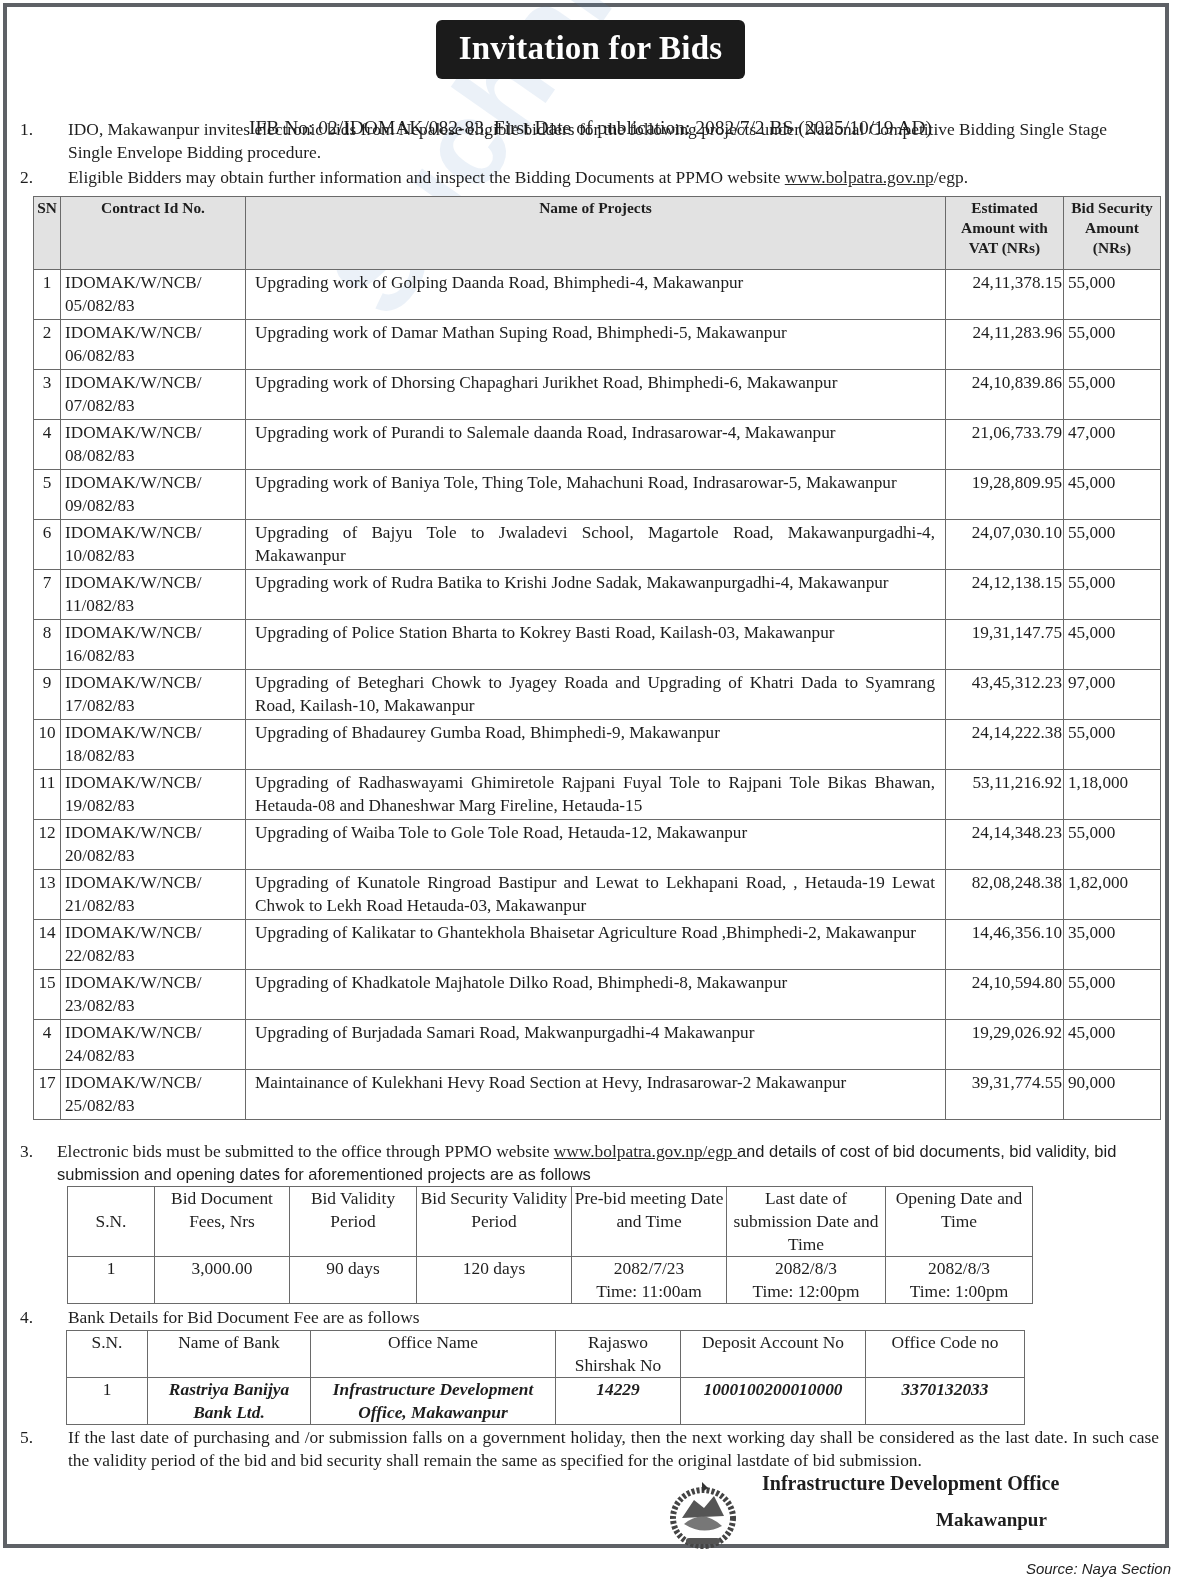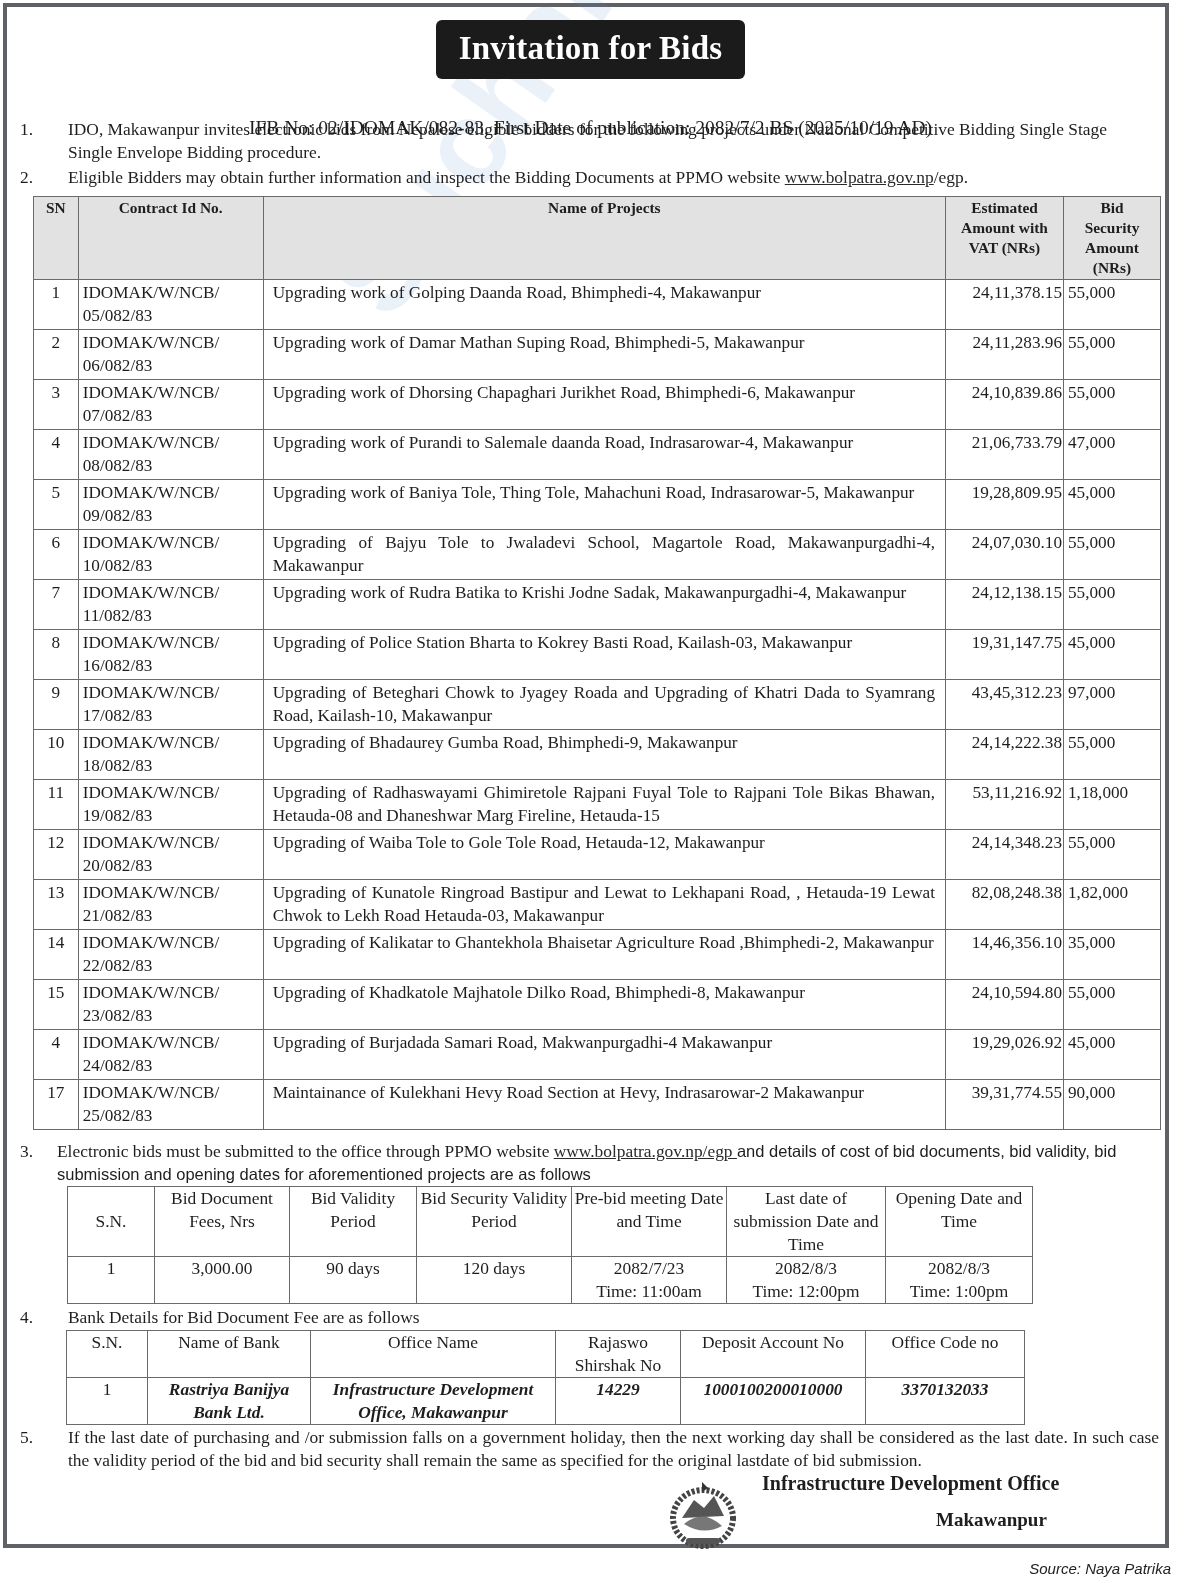--- a/index.html
+++ b/index.html
@@ -11,21 +11,21 @@
   .title-box { display: inline-block; background: #1b1b1b; color: #fff; font-weight: bold;
                font-size: 33px; padding: 10px 23px 12px; border-radius: 6px; letter-spacing: 0.2px; }
   .ifb { position: absolute; top: 92px; left: 0; right: 0; text-align: center; font-size: 19.5px; margin-top: 25px; }
   .para { position: absolute; left: 20px; right: 30px; font-size: 17.4px; line-height: 23px; }
   .para .num { position: absolute; left: 0; top: 0; }
   .para .body { margin-left: 48px; }
   .link { text-decoration: underline; color: #2a2a2a; }
   table { border-collapse: collapse; position: absolute; }
   td, th { border: 1.5px solid #6a6a6a; vertical-align: top; }
   .main { left: 33px; top: 196px; width: 1128px; font-size: 17.2px; }
-  .main th { background: #e2e2e2; font-weight: bold; font-size: 15.4px; line-height: 20px; padding: 1px 12px; height: 70px; }
+  .main th { background: #e2e2e2; font-weight: bold; font-size: 15.4px; line-height: 20px; padding: 1px 2px; height: 70px; }
   .main td { line-height: 23px; padding: 1px 4px; height: 47px; }
   .main td.sn { text-align: center; width: 22px; padding: 1px 2px; }
   .main td.cid { width: 176px; }
   .main td.name { text-align: justify; text-align-last: left; padding: 1px 10px 0 9px; }
   .main td.amt { text-align: right; width: 112px; padding-right: 1px; }
   .main td.sec { width: 82px; padding-right: 10px; }
   .sched { left: 67px; top: 1186px; width: 966px; font-size: 17.4px; text-align: center; }
   .sched th, .sched td { font-weight: normal; line-height: 23px; padding: 0 2px; }
   .bank { left: 66px; top: 1330px; width: 959px; font-size: 17.4px; text-align: center; }
   .bank th, .bank td { font-weight: normal; line-height: 23px; padding: 0 2px; }
@@ -272,13 +272,13 @@
     <path d="M18 40 L30 22 L40 30 L50 18 L60 38 Z" fill="#555"></path>
     <path d="M20 46 Q39 30 58 48 Q39 58 20 46 Z" fill="#777"></path>
     <path d="M38 4 L38 14 L44 10 Z" fill="#333"></path>
     <rect x="22" y="60" width="34" height="6" rx="3" fill="#555"></rect>
   </svg>
 </div>
 
 <div class="sign" style="left:762px;top:1472px">Infrastructure Development Office</div>
 <div class="sign" style="left:936px;top:1509px;font-size:19px">Makawanpur</div>
 
-<div class="source">Source: Naya Patrika</div>
+<div class="source">Source: Naya Section</div>
 
 </body></html>

